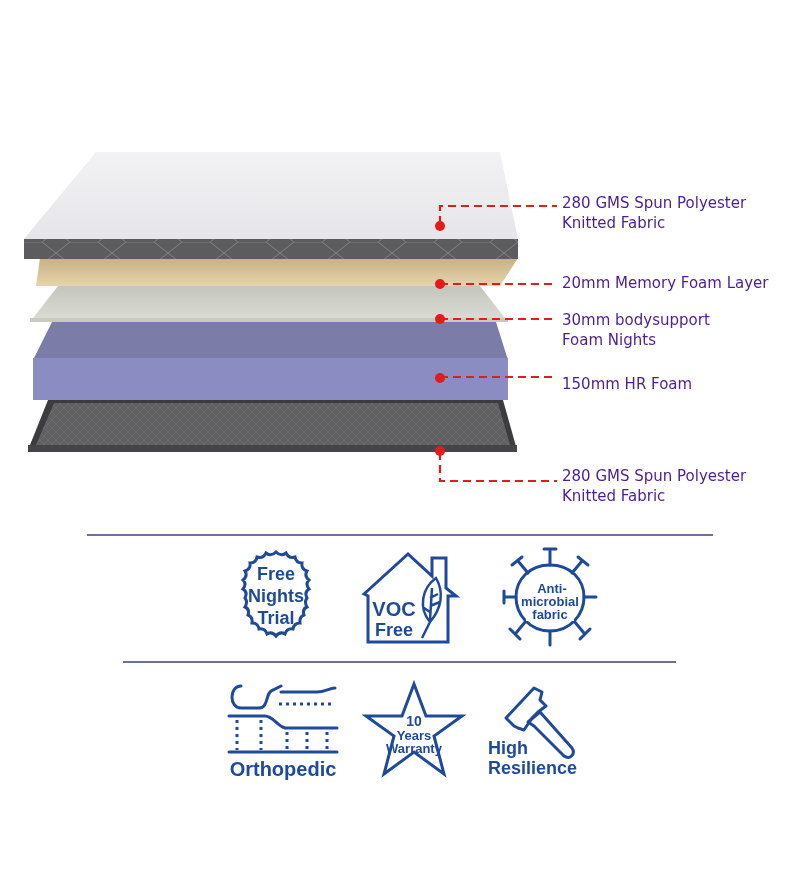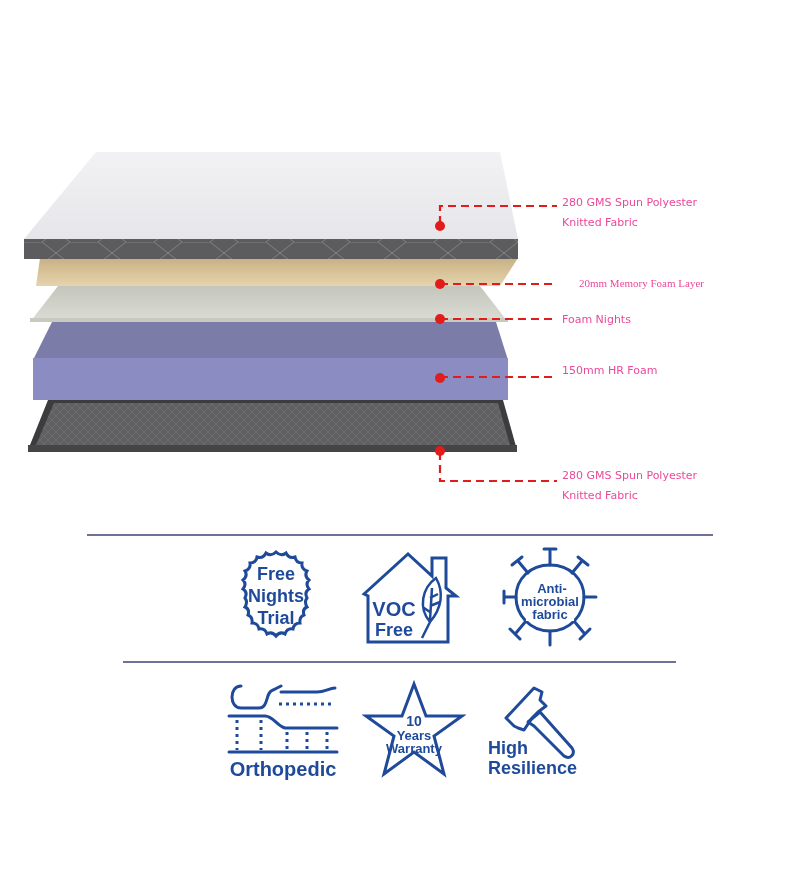--- a/index.html
+++ b/index.html
@@ -1,18 +1,18 @@
 <!DOCTYPE html>
 <html><head>
 <meta charset="utf-8">
 <style>
   html, body { margin:0; padding:0; background:#ffffff; }
   body { width:800px; height:880px; position:relative; overflow:hidden; font-family:"DejaVu Sans", sans-serif; }
   .abs { position:absolute; }
-  .label { position:absolute; font-family:"DejaVu Sans", sans-serif; font-size:11px; color:#ec4899; line-height:20px; white-space:nowrap; }
+  .label { position:absolute; font-family:"DejaVu Sans", sans-serif; font-size:15px; color:#4c1d95; line-height:20px; white-space:nowrap; }
   .icon-text { font-family:"Liberation Sans", sans-serif; font-weight:bold; fill:#1f4a9a; }
   .divider { position:absolute; height:2px; background:#6f7296; }
 </style>
 </head>
 <body>
 
 <svg class="abs" style="left:0;top:0" width="800" height="520">
   <defs>
     <pattern id="hex" width="56" height="22" patternUnits="userSpaceOnUse">
       <path d="M0 11 L14 0 L42 0 L56 11 M14 22 L0 11 M42 22 L56 11" stroke="#8a8a8c" stroke-width="0.8" fill="none"></path>
@@ -74,27 +74,28 @@
     <circle cx="440" cy="319" r="5"></circle>
     <circle cx="440" cy="378" r="5"></circle>
     <circle cx="440" cy="451" r="5"></circle>
   </g>
 </svg>
 
 <div class="label" style="left:562px;top:193px;">
   <div>280 GMS Spun Polyester</div>
   <div>Knitted Fabric</div>
 </div>
-<div class="label" style="left:579px;top:273px;font-family:Liberation Serif, serif;">
+<div class="label" style="left:562px;top:273px;">
   <div>20mm Memory Foam Layer</div>
 </div>
 <div class="label" style="left:562px;top:310px;">
+  <div>30mm bodysupport</div>
   <div>Foam Nights</div>
 </div>
-<div class="label" style="left:562px;top:361px;">
+<div class="label" style="left:562px;top:374px;">
   <div>150mm HR Foam</div>
 </div>
 <div class="label" style="left:562px;top:466px;">
   <div>280 GMS Spun Polyester</div>
   <div>Knitted Fabric</div>
 </div>
 
 <div class="divider" style="left:87px;top:534px;width:626px;"></div>
 <div class="divider" style="left:123px;top:661px;width:553px;"></div>
 

